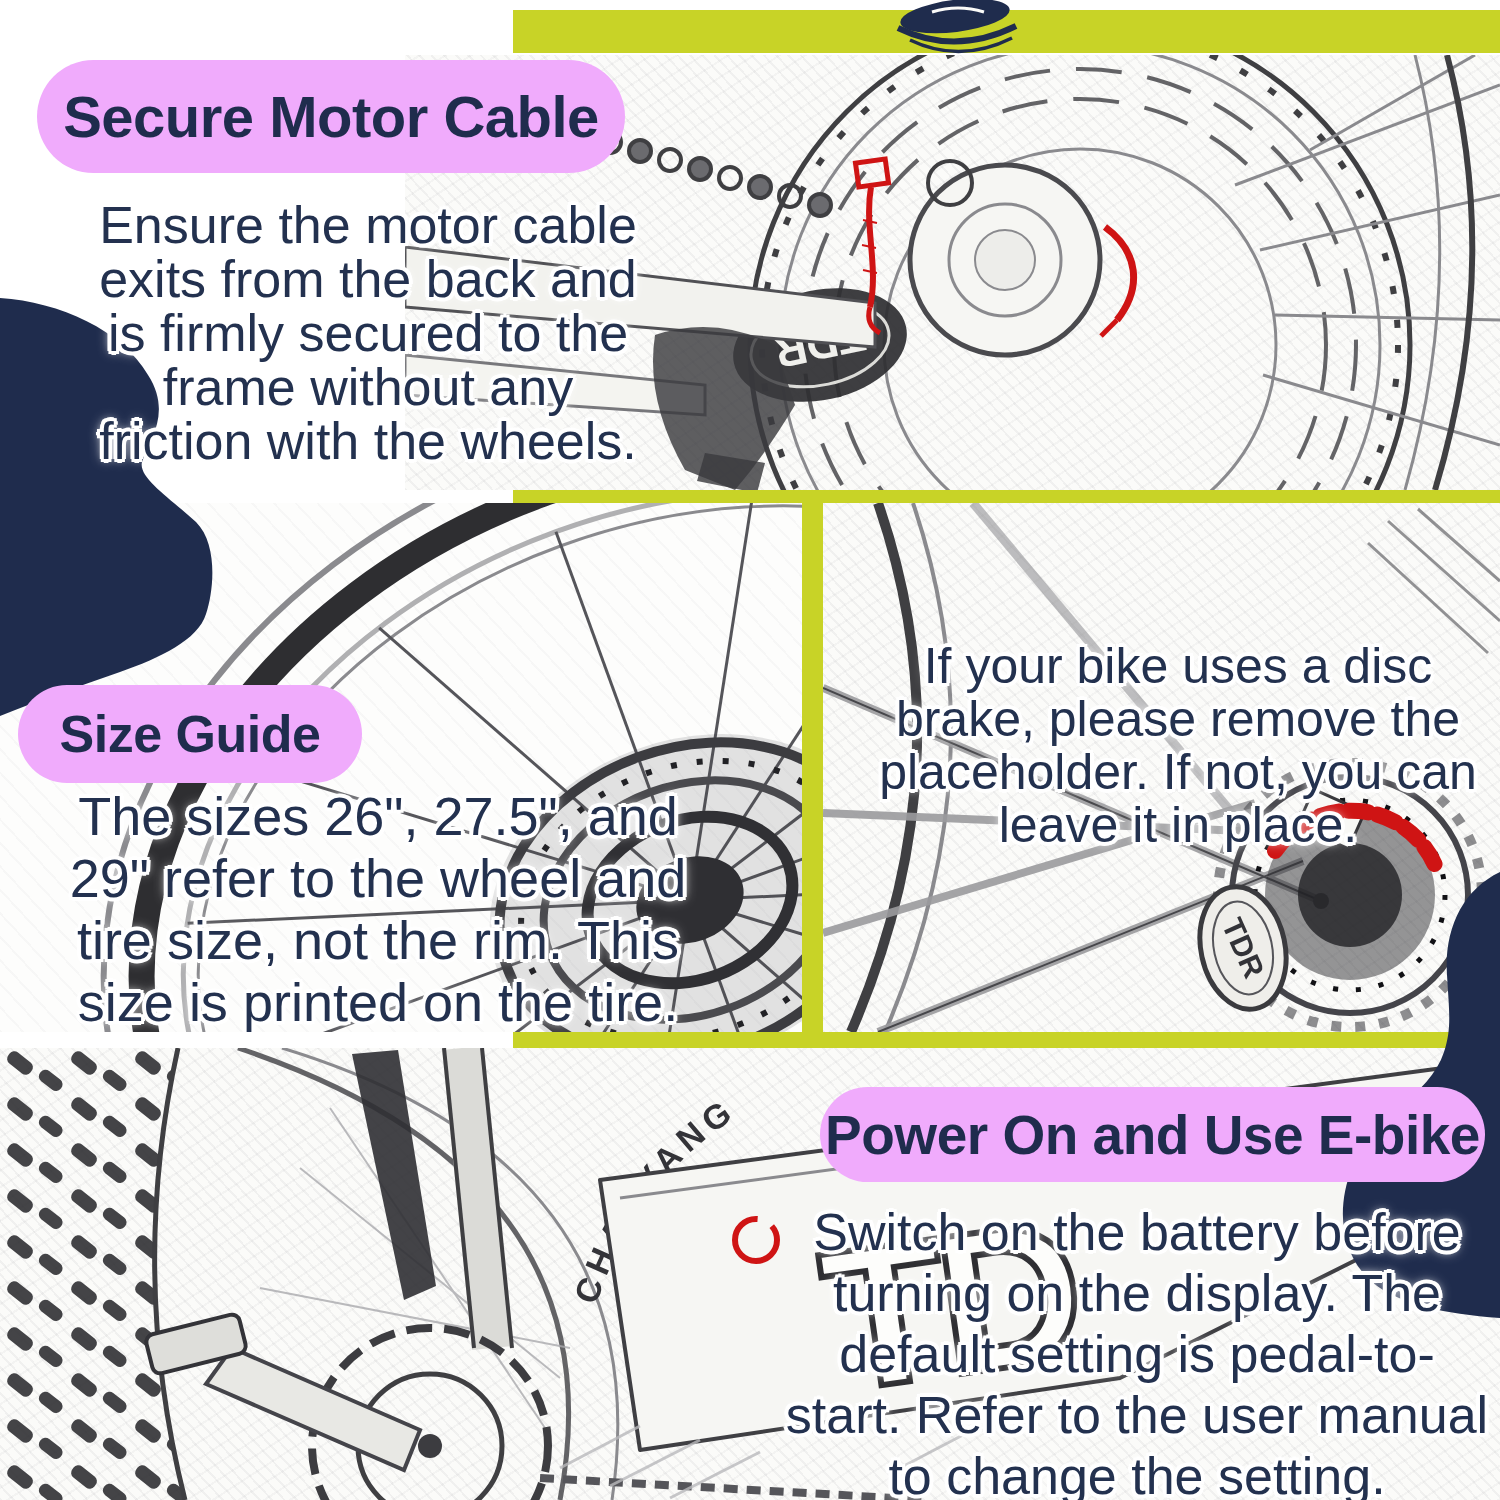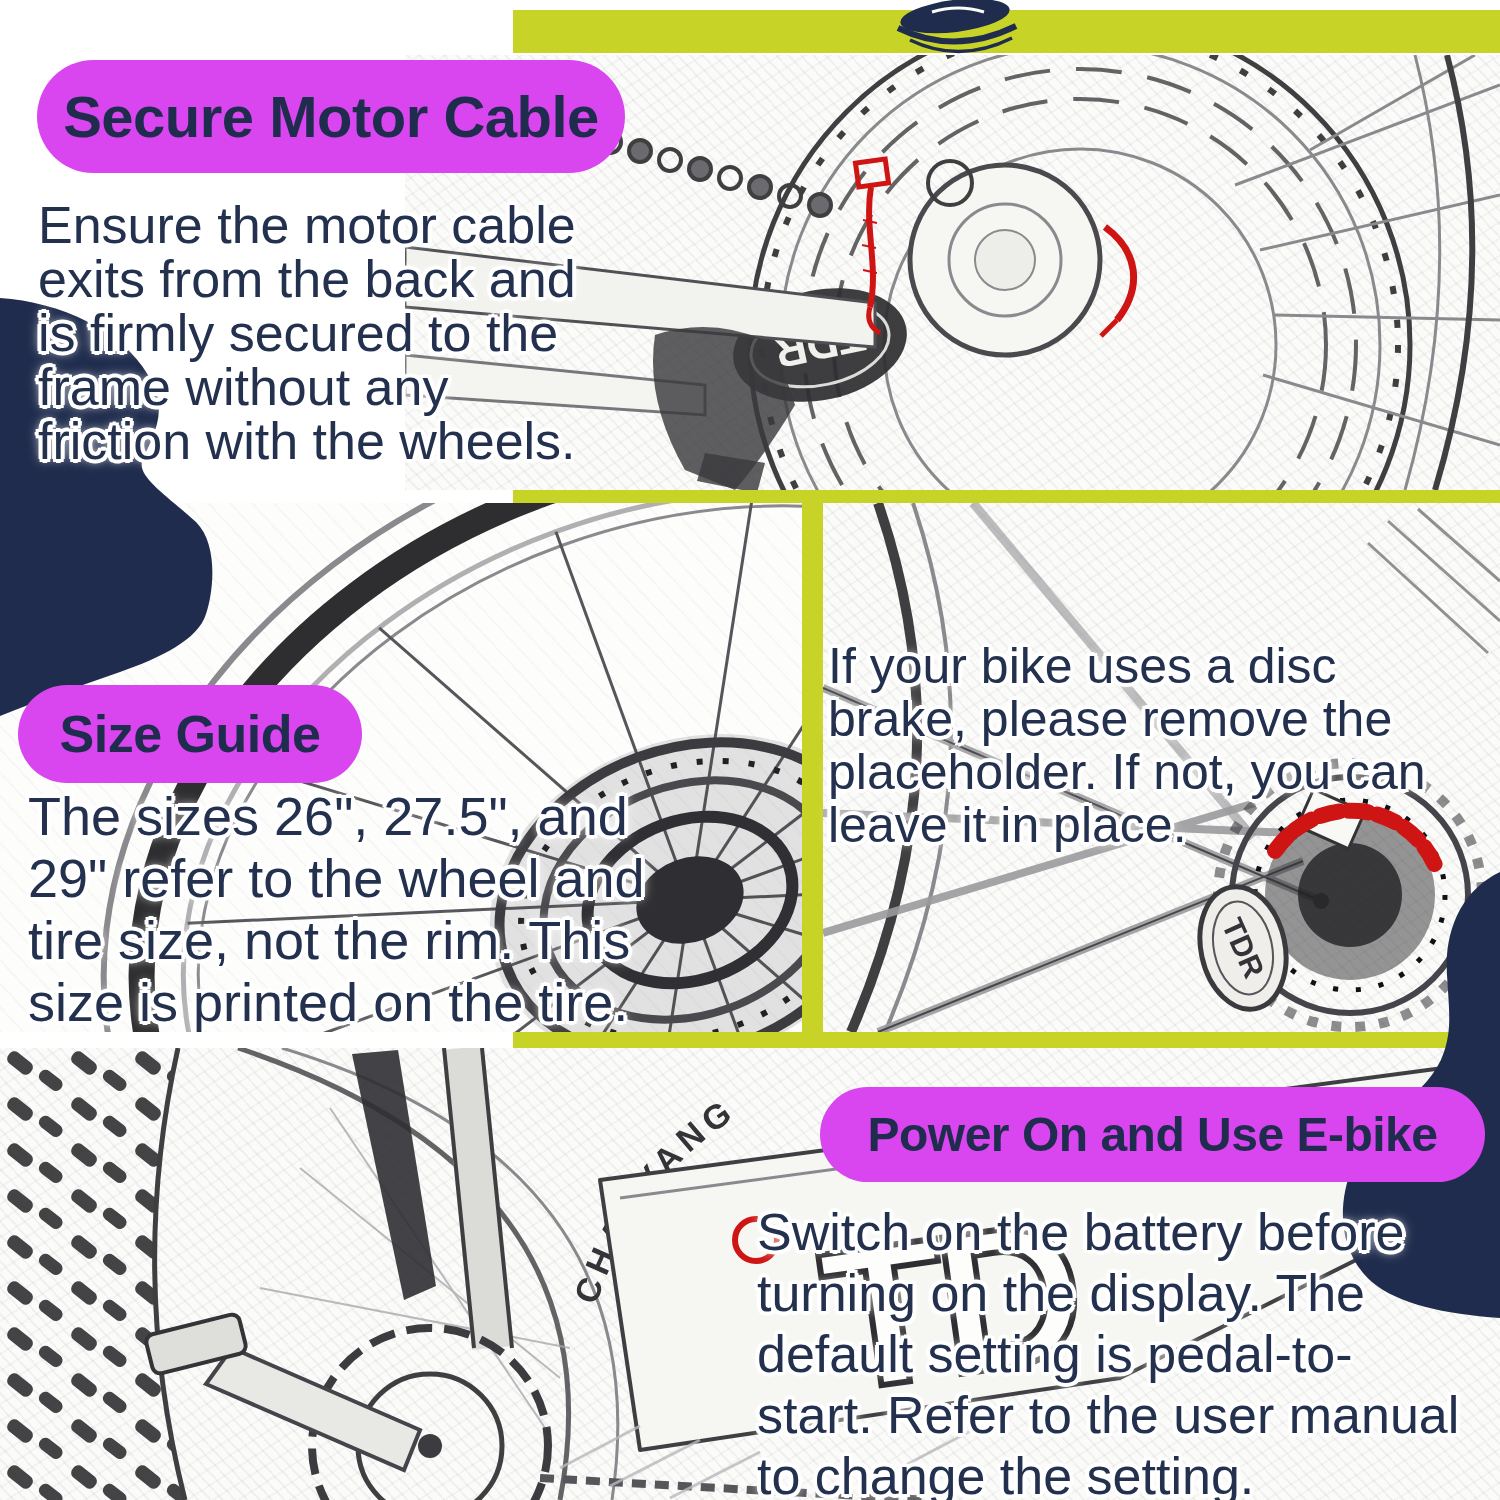--- a/index.html
+++ b/index.html
@@ -25,35 +25,36 @@
   
   .lime{position:absolute;z-index:2;background:#c8d327;}
   #bar-top   {left:513px;top:10px;  width:987px;height:43px;}
   #bar-mid   {left:513px;top:490px; width:987px;height:13px;}
   #bar-bottom{left:513px;top:1032px;width:987px;height:16px;}
   #bar-vert  {left:802px;top:490px; width:21px; height:558px;}
   
   .blob{position:absolute;z-index:3;pointer-events:none;}
   
   .badge{
-    position:absolute;z-index:4;background:#d946ef;border-radius:60px;
+    position:absolute;z-index:4;background:#f0abfc;border-radius:60px;
     display:flex;align-items:center;justify-content:center;
     color:#1f2c4d;font-weight:700;letter-spacing:-.5px;white-space:nowrap;
   }
   #badge-1{left:37px;  top:60px;  width:588px;height:113px;font-size:58px;}
   #badge-2{left:857px; top:522px; width:633px;height:95px; font-size:51px;}
   #badge-3{left:18px;  top:685px; width:344px;height:98px; font-size:52px;align-items:center;}
-  #badge-4{left:820px; top:1087px;width:665px;height:95px; font-size:48px;}
+  #badge-4{left:820px; top:1087px;width:665px;height:95px; font-size:55px;}
   
   .body-text{
     position:absolute;z-index:4;color:#23314f;white-space:pre-line;
     text-shadow:
       -3px -3px 0 #fff, 3px -3px 0 #fff, -3px 3px 0 #fff, 3px 3px 0 #fff,
       -4px 0 0 #fff, 4px 0 0 #fff, 0 -4px 0 #fff, 0 4px 0 #fff,
       0 0 9px #fff, 0 0 14px #fff;
+    text-align: center;
   }
   #text-1{left:38px;  top:198px; width:660px;font-size:52px;line-height:54px;}
   #text-2{left:28px;  top:785px; width:700px;font-size:54px;line-height:62px;}
   #text-3{left:828px; top:640px; width:700px;font-size:50px;line-height:53px;}
   #text-4{left:757px; top:1202px;width:760px;font-size:52px;line-height:61px;}
   
   .ink  {stroke:#3f3f42;fill:none;}
   .ink2 {stroke:#8a8a8e;fill:none;}
   .red  {stroke:#cf1414;fill:none;}
   text.brand{font-family:"Liberation Sans",sans-serif;font-weight:700;}

